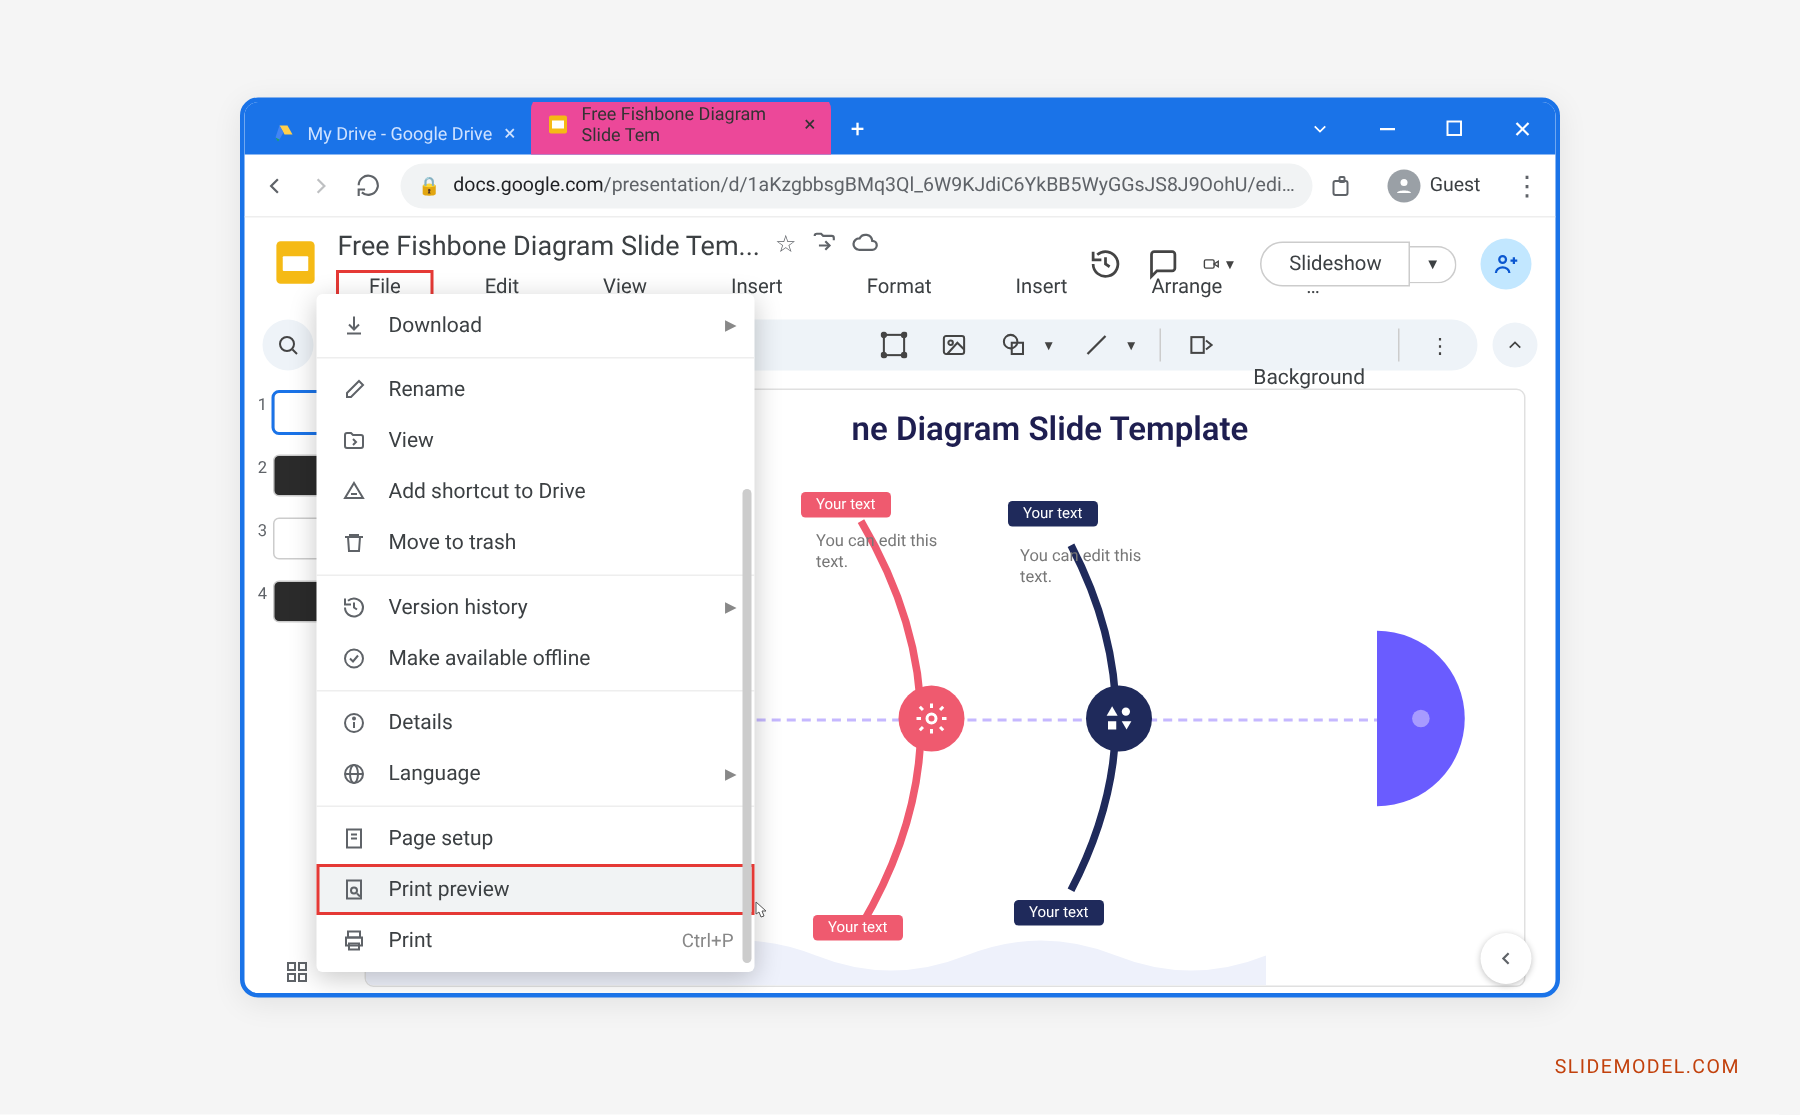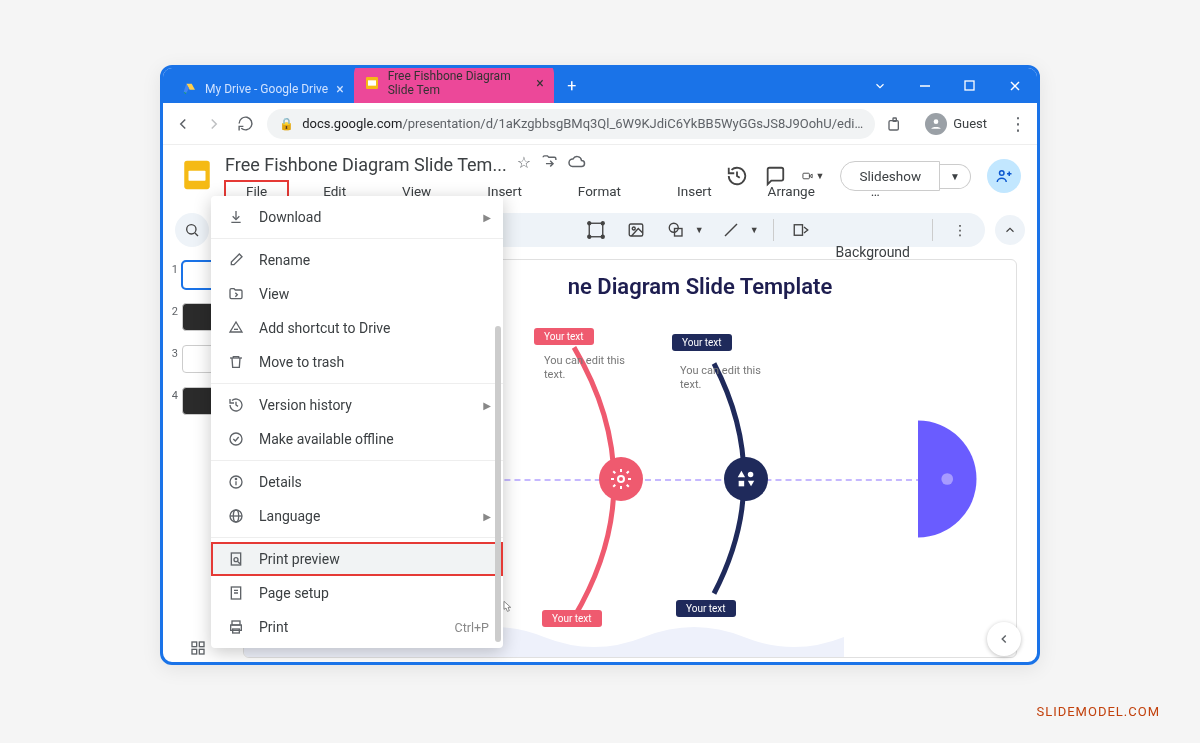--- a/index.html
+++ b/index.html
@@ -502,43 +502,43 @@
           <svg width="16" height="16" viewBox="0 0 24 24" fill="none" stroke="#5f6368" stroke-width="2">
             <circle cx="12" cy="12" r="9"></circle>
             <ellipse cx="12" cy="12" rx="4" ry="9"></ellipse>
             <line x1="3" y1="12" x2="21" y2="12"></line>
           </svg>
         </span>
       <span>Language</span>
       <span class="submenu-arrow">▶</span>
     </div>
     <div class="dd-sep"></div>
+    <div class="dd-item">
+      <span class="icon">
+          <svg width="16" height="16" viewBox="0 0 24 24" fill="none" stroke="#5f6368" stroke-width="2">
+            <rect x="5" y="3" width="14" height="18"></rect>
+            <line x1="9" y1="8" x2="15" y2="8"></line>
+            <line x1="9" y1="12" x2="15" y2="12"></line>
+          </svg>
+        </span>
+      <span>Page setup</span>
+    </div>
     <div class="dd-item hover highlight">
       <span class="icon">
           <svg width="16" height="16" viewBox="0 0 24 24" fill="none" stroke="#5f6368" stroke-width="2">
             <rect x="5" y="3" width="14" height="18"></rect>
             <circle cx="12" cy="13" r="3"></circle>
             <line x1="15" y1="16" x2="18" y2="19"></line>
           </svg>
         </span>
       <span>Print preview</span>
     </div>
     <div class="dd-item">
       <span class="icon">
           <svg width="16" height="16" viewBox="0 0 24 24" fill="none" stroke="#5f6368" stroke-width="2">
-            <rect x="5" y="3" width="14" height="18"></rect>
-            <line x1="9" y1="8" x2="15" y2="8"></line>
-            <line x1="9" y1="12" x2="15" y2="12"></line>
-          </svg>
-        </span>
-      <span>Page setup</span>
-    </div>
-    <div class="dd-item">
-      <span class="icon">
-          <svg width="16" height="16" viewBox="0 0 24 24" fill="none" stroke="#5f6368" stroke-width="2">
             <rect x="6" y="3" width="12" height="6"></rect>
             <rect x="4" y="9" width="16" height="8"></rect>
             <rect x="7" y="15" width="10" height="6"></rect>
           </svg>
         </span>
       <span>Print</span>
       <span class="shortcut">Ctrl+P</span>
     </div>
     <div class="dd-scroll"></div>
   </div>

